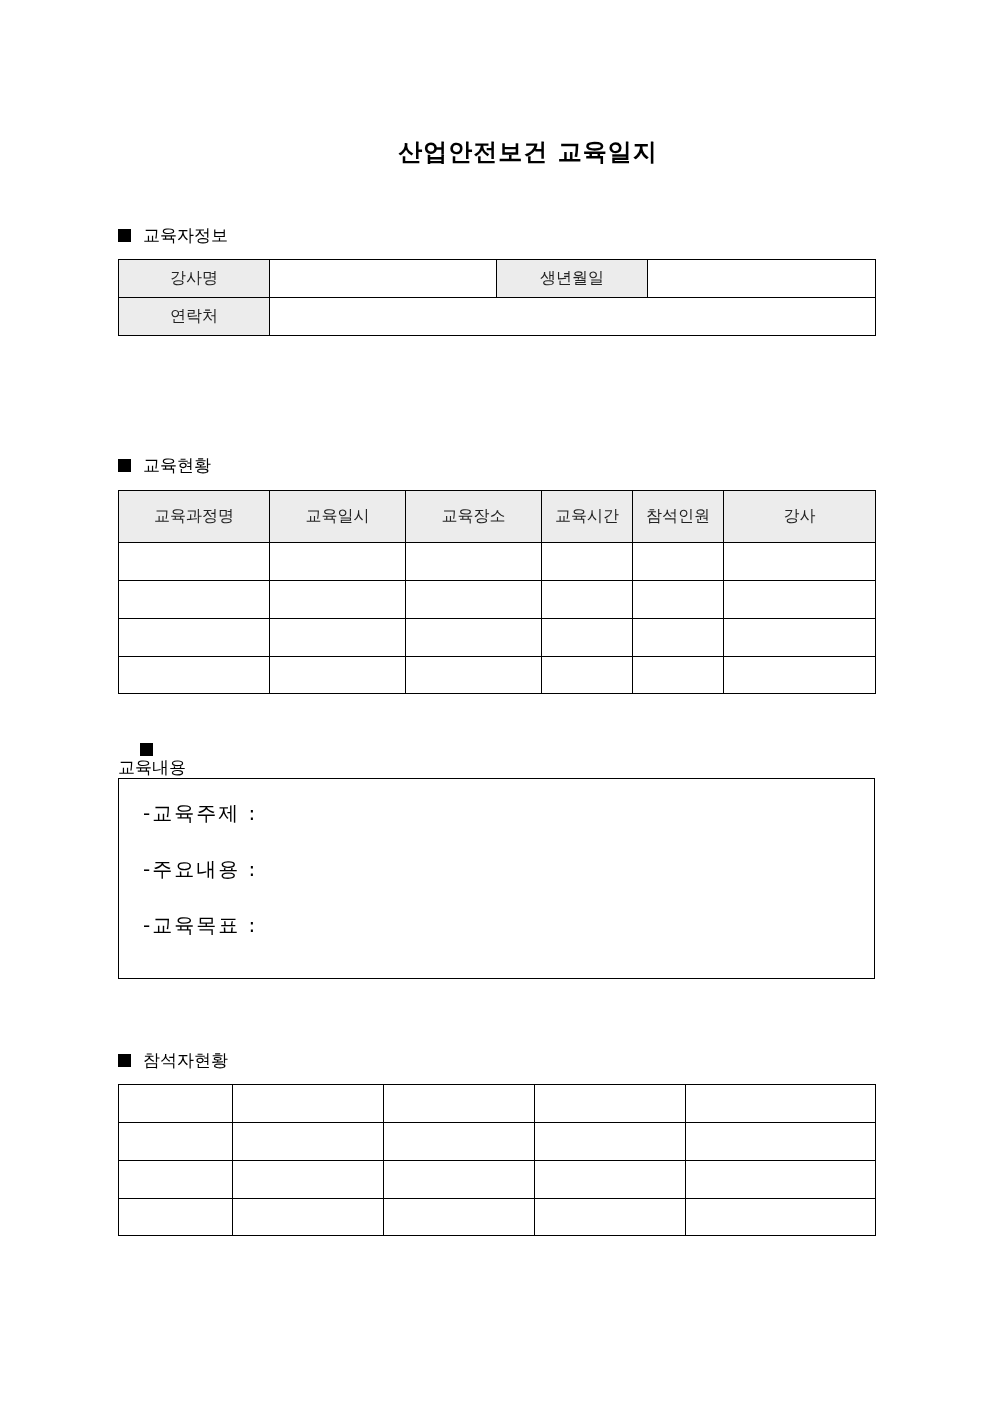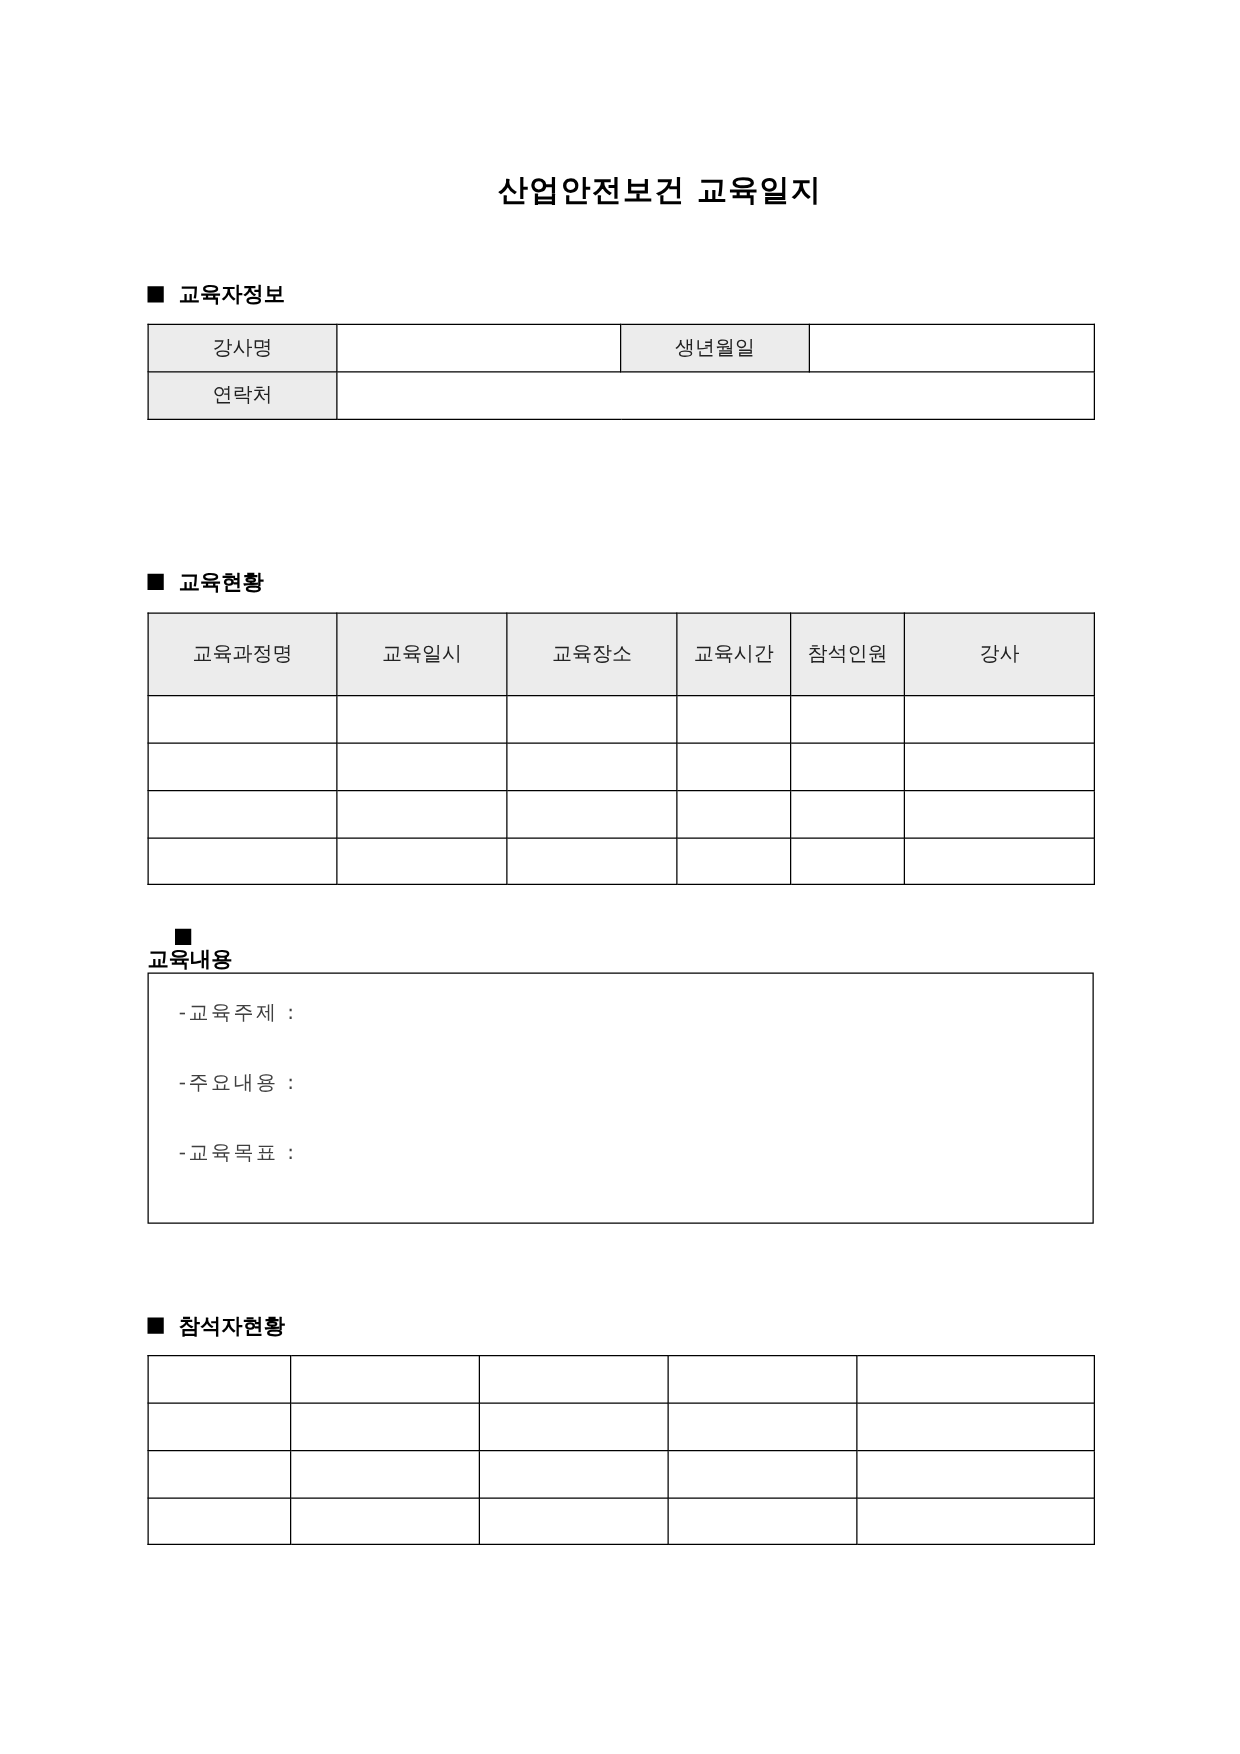--- a/index.html
+++ b/index.html
@@ -6,42 +6,42 @@
     body {
       width: 992px; height: 1403px; position: relative;
       font-family: "DejaVu Sans", "Liberation Sans", sans-serif;
       color: #000;
     }
     .title {
       position: absolute; left: 0; width: 992px; top: 136px;
       text-align: center; font-size: 24px; font-weight: bold; letter-spacing: 1px; padding-left: 32px;
     }
     .section-head {
-      position: absolute; left: 118px; font-size: 17px; font-weight: bold;
+      position: absolute; left: 118px; font-size: 17px; font-weight: normal;
       display: flex; align-items: center;
     }
     .section-head .sq {
       display: inline-block; width: 13px; height: 13px; background: #000; margin-right: 12px;
     }
     table.grid {
       position: absolute; left: 118px; width: 757px;
       border-collapse: collapse; table-layout: fixed;
     }
     table.grid td, table.grid th {
       border: 1.3px solid #000; font-size: 16px; font-weight: normal;
       text-align: center; vertical-align: middle; padding: 0;
       color: #222;
     }
     table.grid .hd { background: #ececec; }
     .content-box {
       position: absolute; left: 118px; top: 778px; width: 755px; height: 199px;
       border: 1.3px solid #000;
     }
     .content-line {
-      position: absolute; left: 24px; font-size: 16px; color: #404040; letter-spacing: 2px;
+      position: absolute; left: 24px; font-size: 20px; color: #000000; letter-spacing: 2px;
     }
   </style>
 </head>
 <body>
 
 <div class="title">산업안전보건 교육일지</div>
 
 <div class="section-head" style="top:224px;">
   <span class="sq"></span>
   <span>교육자정보</span>
@@ -74,21 +74,21 @@
 <table class="grid" style="top:490px;">
   <colgroup>
     <col style="width:151px">
       <col style="width:136px">
       <col style="width:136px">
       <col style="width:91px">
       <col style="width:91px">
       <col style="width:152px">
   </colgroup>
   <tbody>
-      <tr style="height:66px">
+      <tr style="height:52px">
     <td class="hd">교육과정명</td>
     <td class="hd">교육일시</td>
     <td class="hd">교육장소</td>
     <td class="hd">교육시간</td>
     <td class="hd">참석인원</td>
     <td class="hd">강사</td>
   </tr>
   <tr style="height:38px">
     <td></td>
     <td></td>

